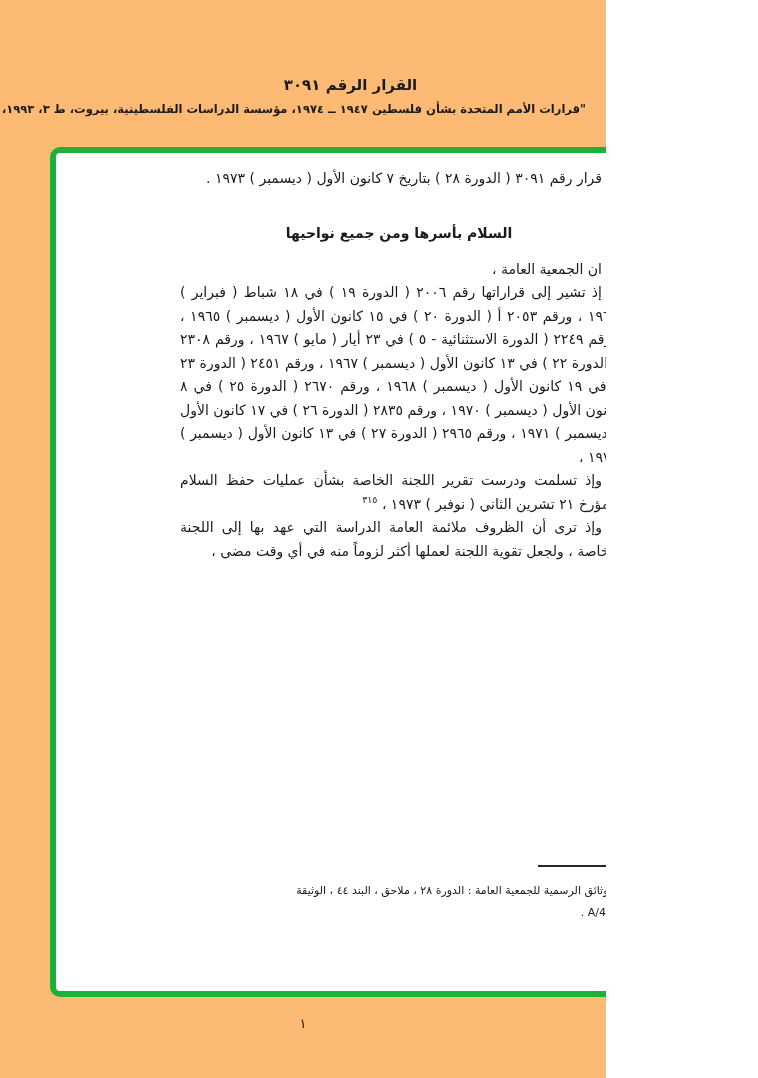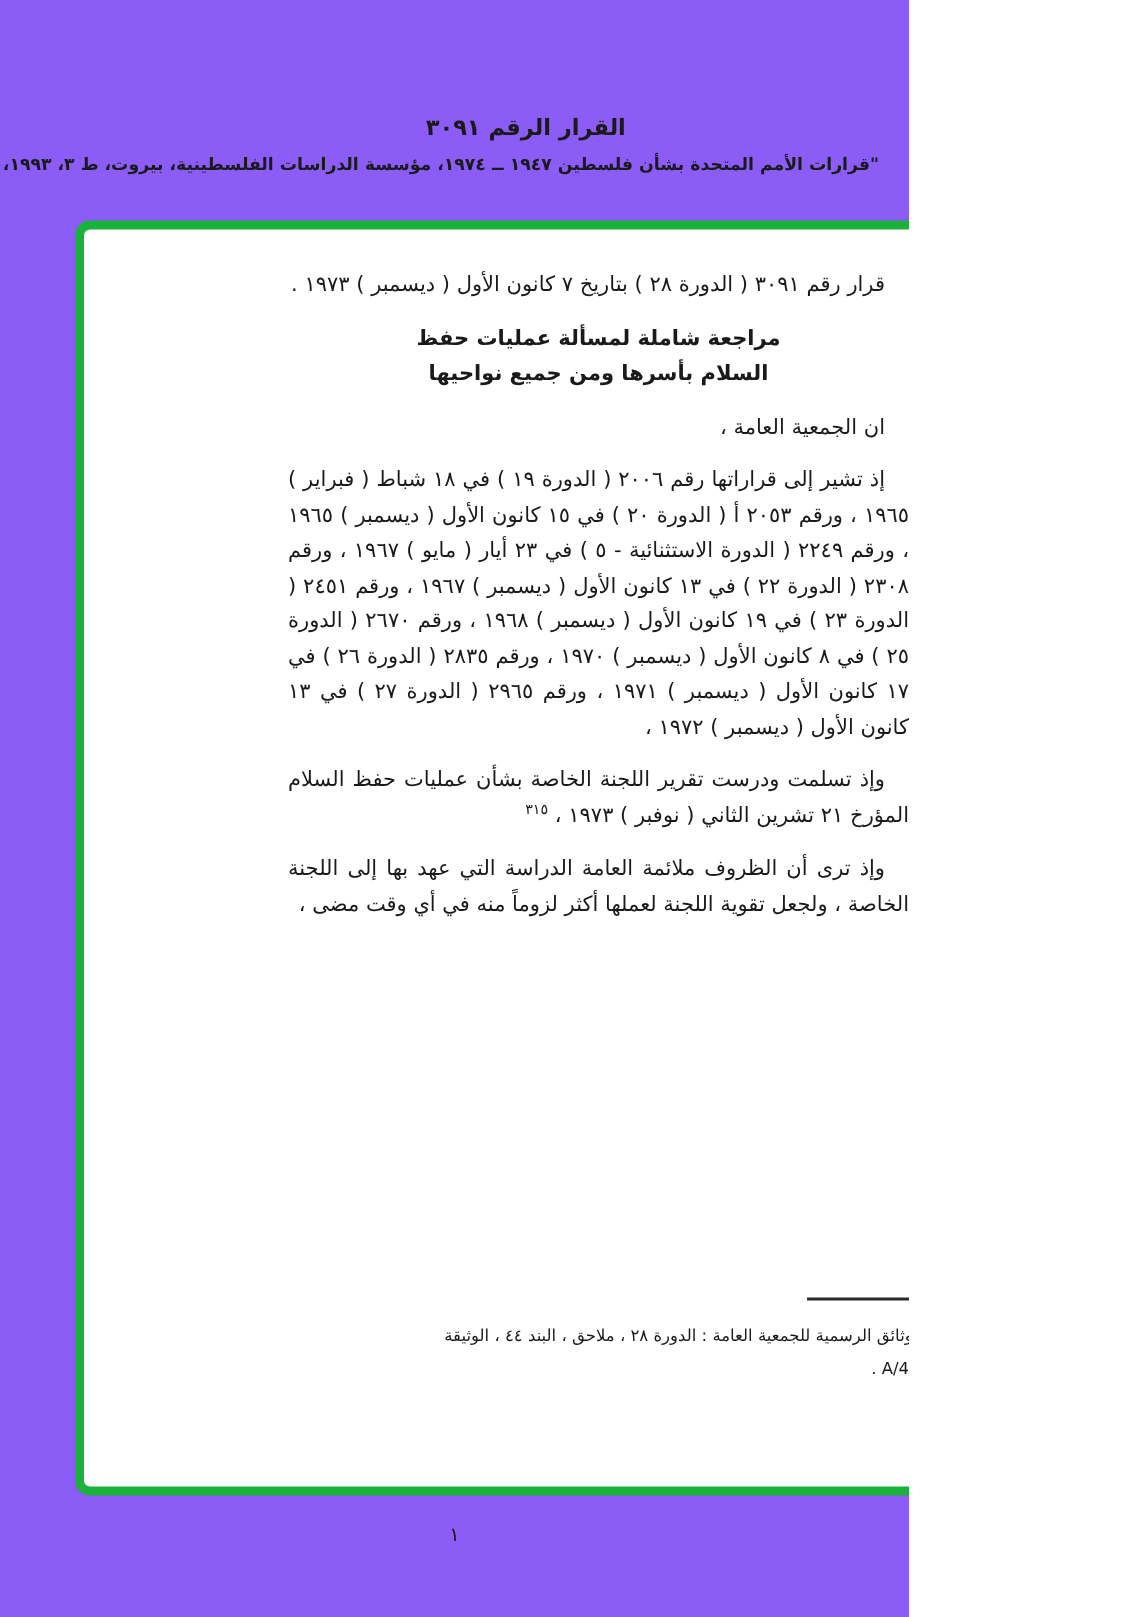--- a/index.html
+++ b/index.html
@@ -1,19 +1,19 @@
 <!DOCTYPE html>
 <html lang="ar"><head>
 <meta charset="utf-8">
 <style>
   html,body{margin:0;padding:0;background:#ffffff;}
   .page{
     position:relative;
     width:606px;height:1078px;
-    background:#8b5cf6;
+    background:#fdba74;
     font-family:"DejaVu Sans",sans-serif;
     color:#1a1a1a;
     overflow:hidden;
   }
   .doc-title{
     position:absolute;top:76px;left:0;right:0;
     text-align:center;
     padding-left:95px;
     direction:rtl;
     font-size:15px;font-weight:bold;
@@ -33,21 +33,21 @@
     border:6px solid #1bb23c;
     border-radius:10px;
     background:#ffffff;
   }
   .body-text{
     direction:rtl;
     padding:14px 80px 0 124px;
     font-size:14px;
     line-height:23.5px;
   }
-  .para{margin:12px;text-align:justify;text-indent:16px;}
+  .para{margin:0;text-align:justify;text-indent:16px;}
   .para .b{font-weight:normal;}
   .para.heading{
     text-align:center;text-indent:0;
     font-weight:bold;
     margin:8px 0 12px 0;
   }
   .para sup{font-size:9.5px;line-height:0;}
   .footnote{
     position:absolute;top:712px;right:30px;
     direction:rtl;
@@ -76,21 +76,21 @@
 <div class="page">
 
   <div class="doc-title">القرار الرقم ٣٠٩١</div>
 
   <div class="doc-source">"قرارات الأمم المتحدة بشأن فلسطين ١٩٤٧ ــ ١٩٧٤، مؤسسة الدراسات الفلسطينية، بيروت، ط ٣، ١٩٩٣، مج ١، ص١٤٤"</div>
 
   <div class="green-box" style="border-color: rgb(27, 178, 60);">
 
     <div class="body-text">
         <p class="para body"><span>قرار رقم ٣٠٩١ ( الدورة ٢٨ ) بتاريخ ٧ كانون الأول ( ديسمبر ) ١٩٧٣ .</span></p>
-        <p class="para heading"><span>مراجعة شاملة لمسألة عمليات حفظ</span><br><span>السلام بأسرها ومن جميع نواحيها</span></p>
+        <p class="para heading"><br><span>السلام بأسرها ومن جميع نواحيها</span></p>
         <p class="para body"><span class="b">ان الجمعية العامة ،</span></p>
         <p class="para body"><span class="b">إذ تشير</span><span> إلى قراراتها رقم ٢٠٠٦ ( الدورة ١٩ ) في ١٨ شباط ( فبراير ) ١٩٦٥ ، ورقم ٢٠٥٣ أ ( الدورة ٢٠ ) في ١٥ كانون الأول ( ديسمبر ) ١٩٦٥ ، ورقم ٢٢٤٩ ( الدورة الاستثنائية - ٥ ) في ٢٣ أيار ( مايو ) ١٩٦٧ ، ورقم ٢٣٠٨ ( الدورة ٢٢ ) في ١٣ كانون الأول ( ديسمبر ) ١٩٦٧ ، ورقم ٢٤٥١ ( الدورة ٢٣ ) في ١٩ كانون الأول ( ديسمبر ) ١٩٦٨ ، ورقم ٢٦٧٠ ( الدورة ٢٥ ) في ٨ كانون الأول ( ديسمبر ) ١٩٧٠ ، ورقم ٢٨٣٥ ( الدورة ٢٦ ) في ١٧ كانون الأول ( ديسمبر ) ١٩٧١ ، ورقم ٢٩٦٥ ( الدورة ٢٧ ) في ١٣ كانون الأول ( ديسمبر ) ١٩٧٢ ،</span></p>
         <p class="para body"><span class="b">وإذ تسلمت ودرست</span><span> تقرير اللجنة الخاصة بشأن عمليات حفظ السلام المؤرخ ٢١ تشرين الثاني ( نوفبر ) ١٩٧٣ ، </span><sup>٣١٥</sup></p>
         <p class="para body"><span class="b">وإذ ترى</span><span> أن الظروف ملائمة العامة الدراسة التي عهد بها إلى اللجنة الخاصة ، ولجعل تقوية اللجنة لعملها أكثر لزوماً منه في أي وقت مضى ،</span></p>
       </div>
 
     <div class="footnote">
       <div class="fn-rule"></div>
       <div class="fn-line">
         <span class="fn-marker">٣١٥</span><span>الوثائق الرسمية للجمعية العامة : الدورة ٢٨ ، ملاحق ، البند ٤٤ ، الوثيقة</span>

